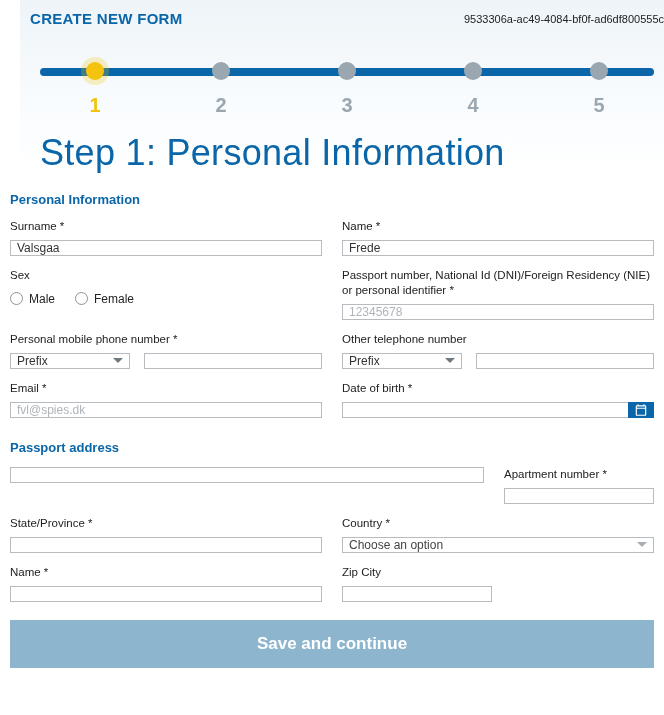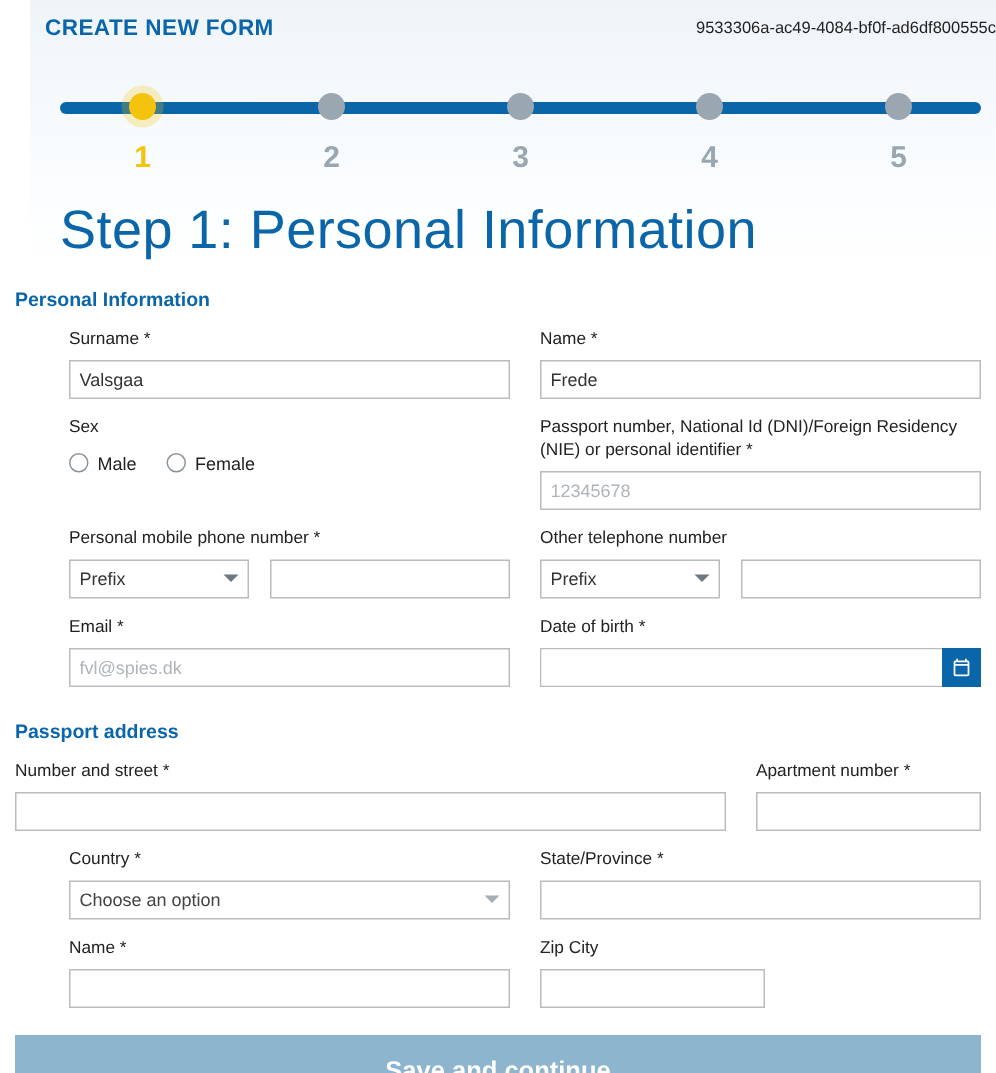--- a/index.html
+++ b/index.html
@@ -86,32 +86,32 @@
     letter-spacing: 0.3px;
   }
   .content { padding: 0 10px; }
   .section-h {
     color: #0a66a8;
     font-size: 13px;
     font-weight: 600;
     margin-bottom: 12px;
     margin-top: 6px;
   }
-  .row { display: flex; gap: 20px; margin-bottom: 12px; margin-left: 36px; }
+  .row { display: flex; gap: 20px; margin-bottom: 12px; }
   .field { display: flex; flex-direction: column; flex: 1; }
   .field.half { flex: 1 1 0; }
   .field-label {
     font-size: 11.5px;
     color: #222;
     margin-bottom: 6px;
     line-height: 1.3;
   }
   .text-input, .select-wrap, .date-input-wrap {
     border: 1px solid #b8bcc0;
-    height: 26px;
+    height: 16px;
     background: #fff;
     position: relative;
   }
   .text-input {
     padding: 0 6px;
     font-size: 12px;
     color: #333;
     outline: none;
     width: 100%;
   }
@@ -282,41 +282,40 @@
             </svg>
         </div>
       </div>
     </div>
   </div>
 
   <div class="section-h" style="margin-top:22px">Passport address</div>
 
   <div class="addr-row-1">
     <div class="field street-field">
-      <label class="field-label">Number and street *</label>
       <input class="text-input" style="">
     </div>
     <div class="field apt-field">
       <label class="field-label">Apartment number *</label>
       <input class="text-input" style="">
     </div>
   </div>
 
   <div class="row">
+    <div class="field half">
+      <label class="field-label">State/Province *</label>
+      <input class="text-input" style="">
+    </div>
     <div class="field half">
       <label class="field-label">Country *</label>
       <div class="select-wrap full">
         <span style="color:#444">Choose an option</span>
         <span class="chev-light"></span>
       </div>
     </div>
-    <div class="field half">
-      <label class="field-label">State/Province *</label>
-      <input class="text-input" style="">
-    </div>
   </div>
 
   <div class="row">
     <div class="field half">
       <label class="field-label">Name *</label>
       <input class="text-input" style="">
     </div>
     <div class="field half" style="display:flex;flex-direction:row;gap:20px">
       <div class="field zip-field">
         <label class="field-label">Zip City</label>

